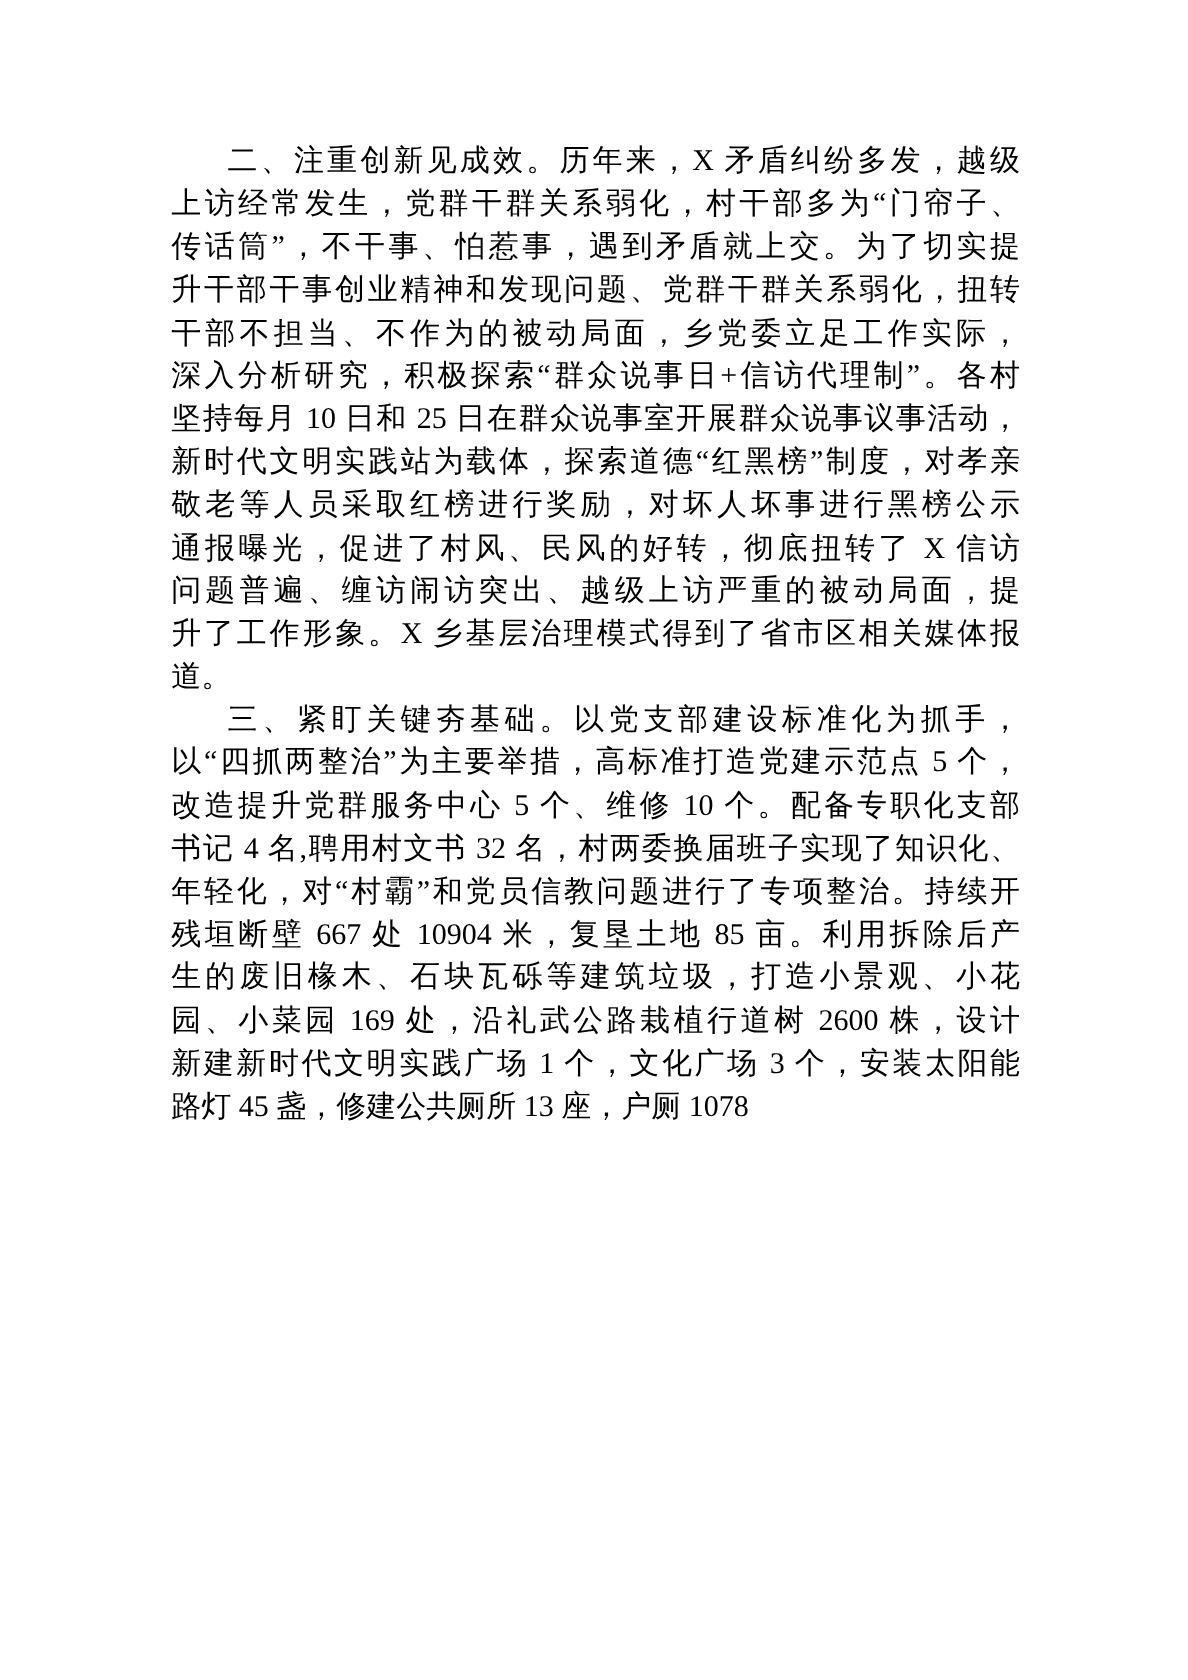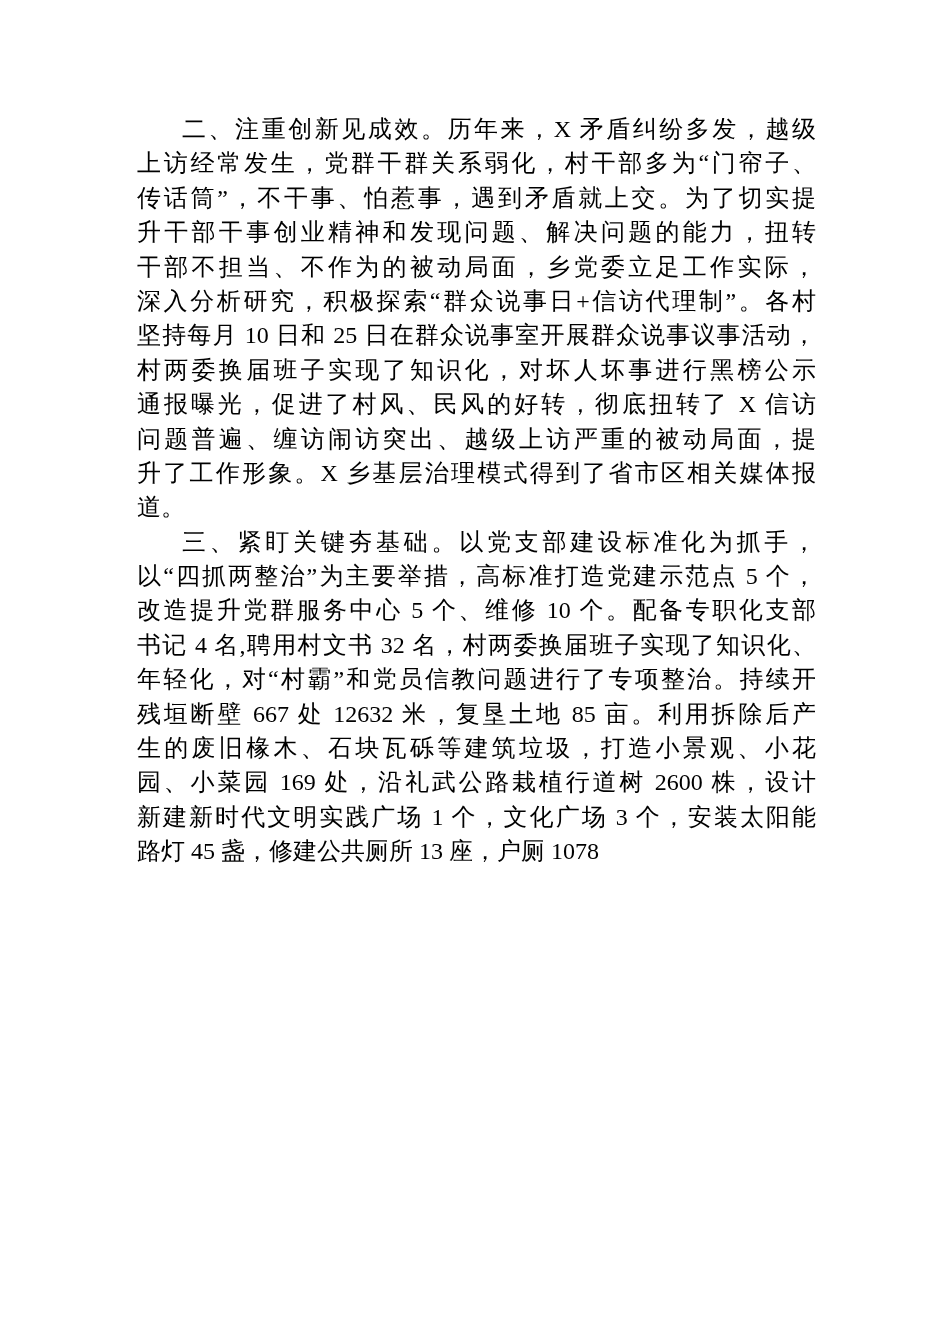--- a/index.html
+++ b/index.html
@@ -52,36 +52,37 @@
 </style>
 </head>
 <body>
 
 <div class="page">
   <div class="text-block">
       <div class="paragraph">
         <div class="line first">二、注重创新见成效。历年来，X 矛盾纠纷多发，越级</div>
         <div class="line">上访经常发生，党群干群关系弱化，村干部多为“门帘子、</div>
         <div class="line">传话筒”，不干事、怕惹事，遇到矛盾就上交。为了切实提</div>
-        <div class="line">升干部干事创业精神和发现问题、解决问题的能力，扭转</div>
+        <div class="line">升干部干事创业精神和发现问题、党群干群关系弱化，扭转</div>
         <div class="line">干部不担当、不作为的被动局面，乡党委立足工作实际，</div>
         <div class="line">深入分析研究，积极探索“群众说事日+信访代理制”。各村</div>
         <div class="line">坚持每月 10 日和 25 日在群众说事室开展群众说事议事活动，</div>
-        <div class="line">村两委换届班子实现了知识化，对坏人坏事进行黑榜公示</div>
+        <div class="line">新时代文明实践站为载体，探索道德“红黑榜”制度，对孝亲</div>
+        <div class="line">敬老等人员采取红榜进行奖励，对坏人坏事进行黑榜公示</div>
         <div class="line">通报曝光，促进了村风、民风的好转，彻底扭转了 X 信访</div>
         <div class="line">问题普遍、缠访闹访突出、越级上访严重的被动局面，提</div>
         <div class="line">升了工作形象。X 乡基层治理模式得到了省市区相关媒体报</div>
         <div class="line last">道。</div>
       </div>
       <div class="paragraph">
         <div class="line first">三、紧盯关键夯基础。以党支部建设标准化为抓手，</div>
         <div class="line">以“四抓两整治”为主要举措，高标准打造党建示范点 5 个，</div>
         <div class="line">改造提升党群服务中心 5 个、维修 10 个。配备专职化支部</div>
         <div class="line">书记 4 名,聘用村文书 32 名，村两委换届班子实现了知识化、</div>
         <div class="line">年轻化，对“村霸”和党员信教问题进行了专项整治。持续开</div>
-        <div class="line">残垣断壁 667 处 12632 米，复垦土地 85 亩。利用拆除后产</div>
+        <div class="line">残垣断壁 667 处 10904 米，复垦土地 85 亩。利用拆除后产</div>
         <div class="line">生的废旧椽木、石块瓦砾等建筑垃圾，打造小景观、小花</div>
         <div class="line">园、小菜园 169 处，沿礼武公路栽植行道树 2600 株，设计</div>
         <div class="line">新建新时代文明实践广场 1 个，文化广场 3 个，安装太阳能</div>
         <div class="line last">路灯 45 盏，修建公共厕所 13 座，户厕 1078</div>
       </div>
     </div>
 </div>
 
 </body></html>

